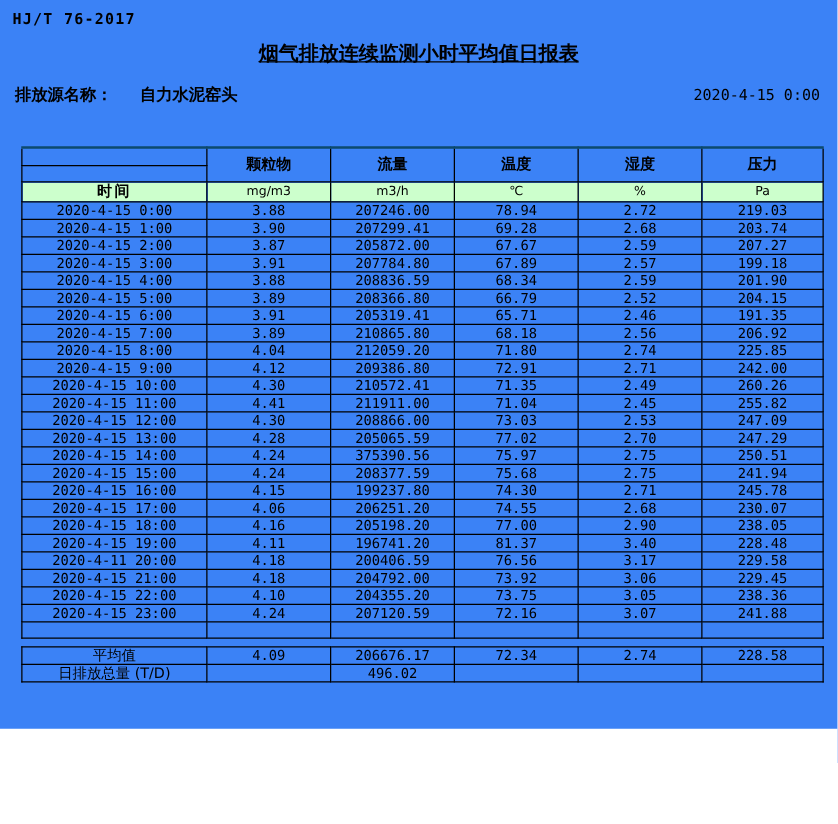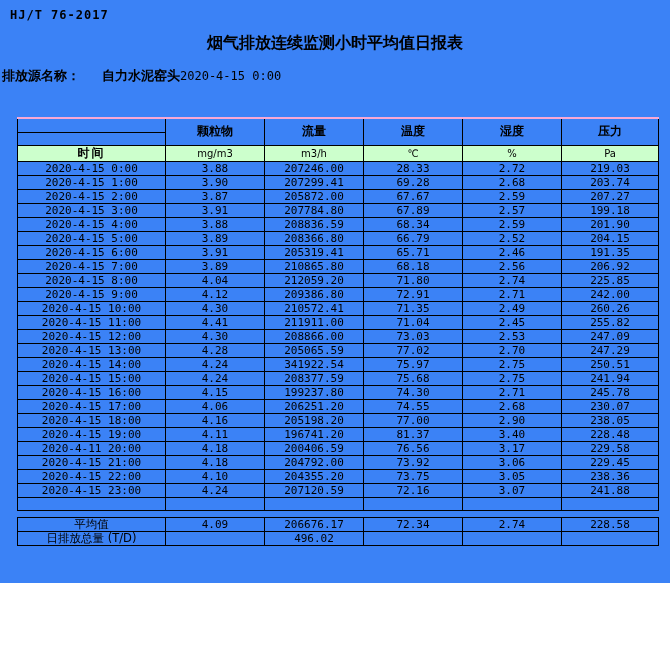--- a/index.html
+++ b/index.html
@@ -11,33 +11,33 @@
   }
   .page { position: relative; width: 670px; height: 583px; overflow: hidden; background: #3b82f6; }
 
   .std-no {
     position: absolute; top: 8px; left: 10px;
     font-family: "DejaVu Sans Mono", monospace;
     font-weight: bold; font-size: 12px; letter-spacing: 1px;
   }
   .doc-title {
     position: absolute; top: 33px; left: 0; width: 100%;
-    text-align: center; font-size: 16px; font-weight: bold;
+    text-align: center; font-size: 16px; font-weight: bold; text-decoration: underline;
   }
   .src-row {
-    position: absolute; top: 67px; left: 2px; right: 14px;
-    display: flex; align-items: baseline;
+    position: absolute; top: 67px; left: 12px; right: 14px;
+    display: flex; justify-content: space-between; align-items: baseline;
   }
   .src-left { font-size: 13px; font-weight: bold; }
   .src-left .src-name { margin-left: 22px; }
   .hdr-date { font-size: 12px; font-family: "DejaVu Sans Mono", monospace; }
 
   .tbl-wrap { position: absolute; top: 117px; left: 17px; width: 641px; }
   table { border-collapse: collapse; table-layout: fixed; width: 641px; }
-  table.main { border-top: 2px solid #f9a8d4; }
+  table.main { border-top: 2px solid #0c4a6e; }
   td, th {
     border: 1px solid #000; padding: 0; margin: 0;
     text-align: center; vertical-align: middle;
     font-size: 11px; line-height: 13px; height: 14px;
     font-weight: normal; white-space: nowrap; overflow: hidden;
   }
   tr.param-row th { font-size: 12px; font-weight: bold; height: 13px; }
   tr.spacer-row td { height: 13px; }
   tr.unit-row td { background: #ccffcc; height: 16px; font-size: 10px; }
   tr.unit-row td.time-h { font-size: 12px; font-weight: bold; letter-spacing: 2px; }
@@ -118,21 +118,21 @@
             <td>Pa</td>
 
         </tr>
       </thead>
       <tbody>
 
           <tr>
             <td class="timecell">2020-4-15 0:00</td>
             <td class="num">3.88</td>
             <td class="num">207246.00</td>
-            <td class="num">28.33</td>
+            <td class="num">78.94</td>
             <td class="num">2.72</td>
             <td class="num">219.03</td>
           </tr>
 
           <tr>
             <td class="timecell">2020-4-15 1:00</td>
             <td class="num">3.90</td>
             <td class="num">207299.41</td>
             <td class="num">69.28</td>
             <td class="num">2.68</td>
@@ -243,21 +243,21 @@
             <td class="num">4.28</td>
             <td class="num">205065.59</td>
             <td class="num">77.02</td>
             <td class="num">2.70</td>
             <td class="num">247.29</td>
           </tr>
 
           <tr>
             <td class="timecell">2020-4-15 14:00</td>
             <td class="num">4.24</td>
-            <td class="num">341922.54</td>
+            <td class="num">375390.56</td>
             <td class="num">75.97</td>
             <td class="num">2.75</td>
             <td class="num">250.51</td>
           </tr>
 
           <tr>
             <td class="timecell">2020-4-15 15:00</td>
             <td class="num">4.24</td>
             <td class="num">208377.59</td>
             <td class="num">75.68</td>

